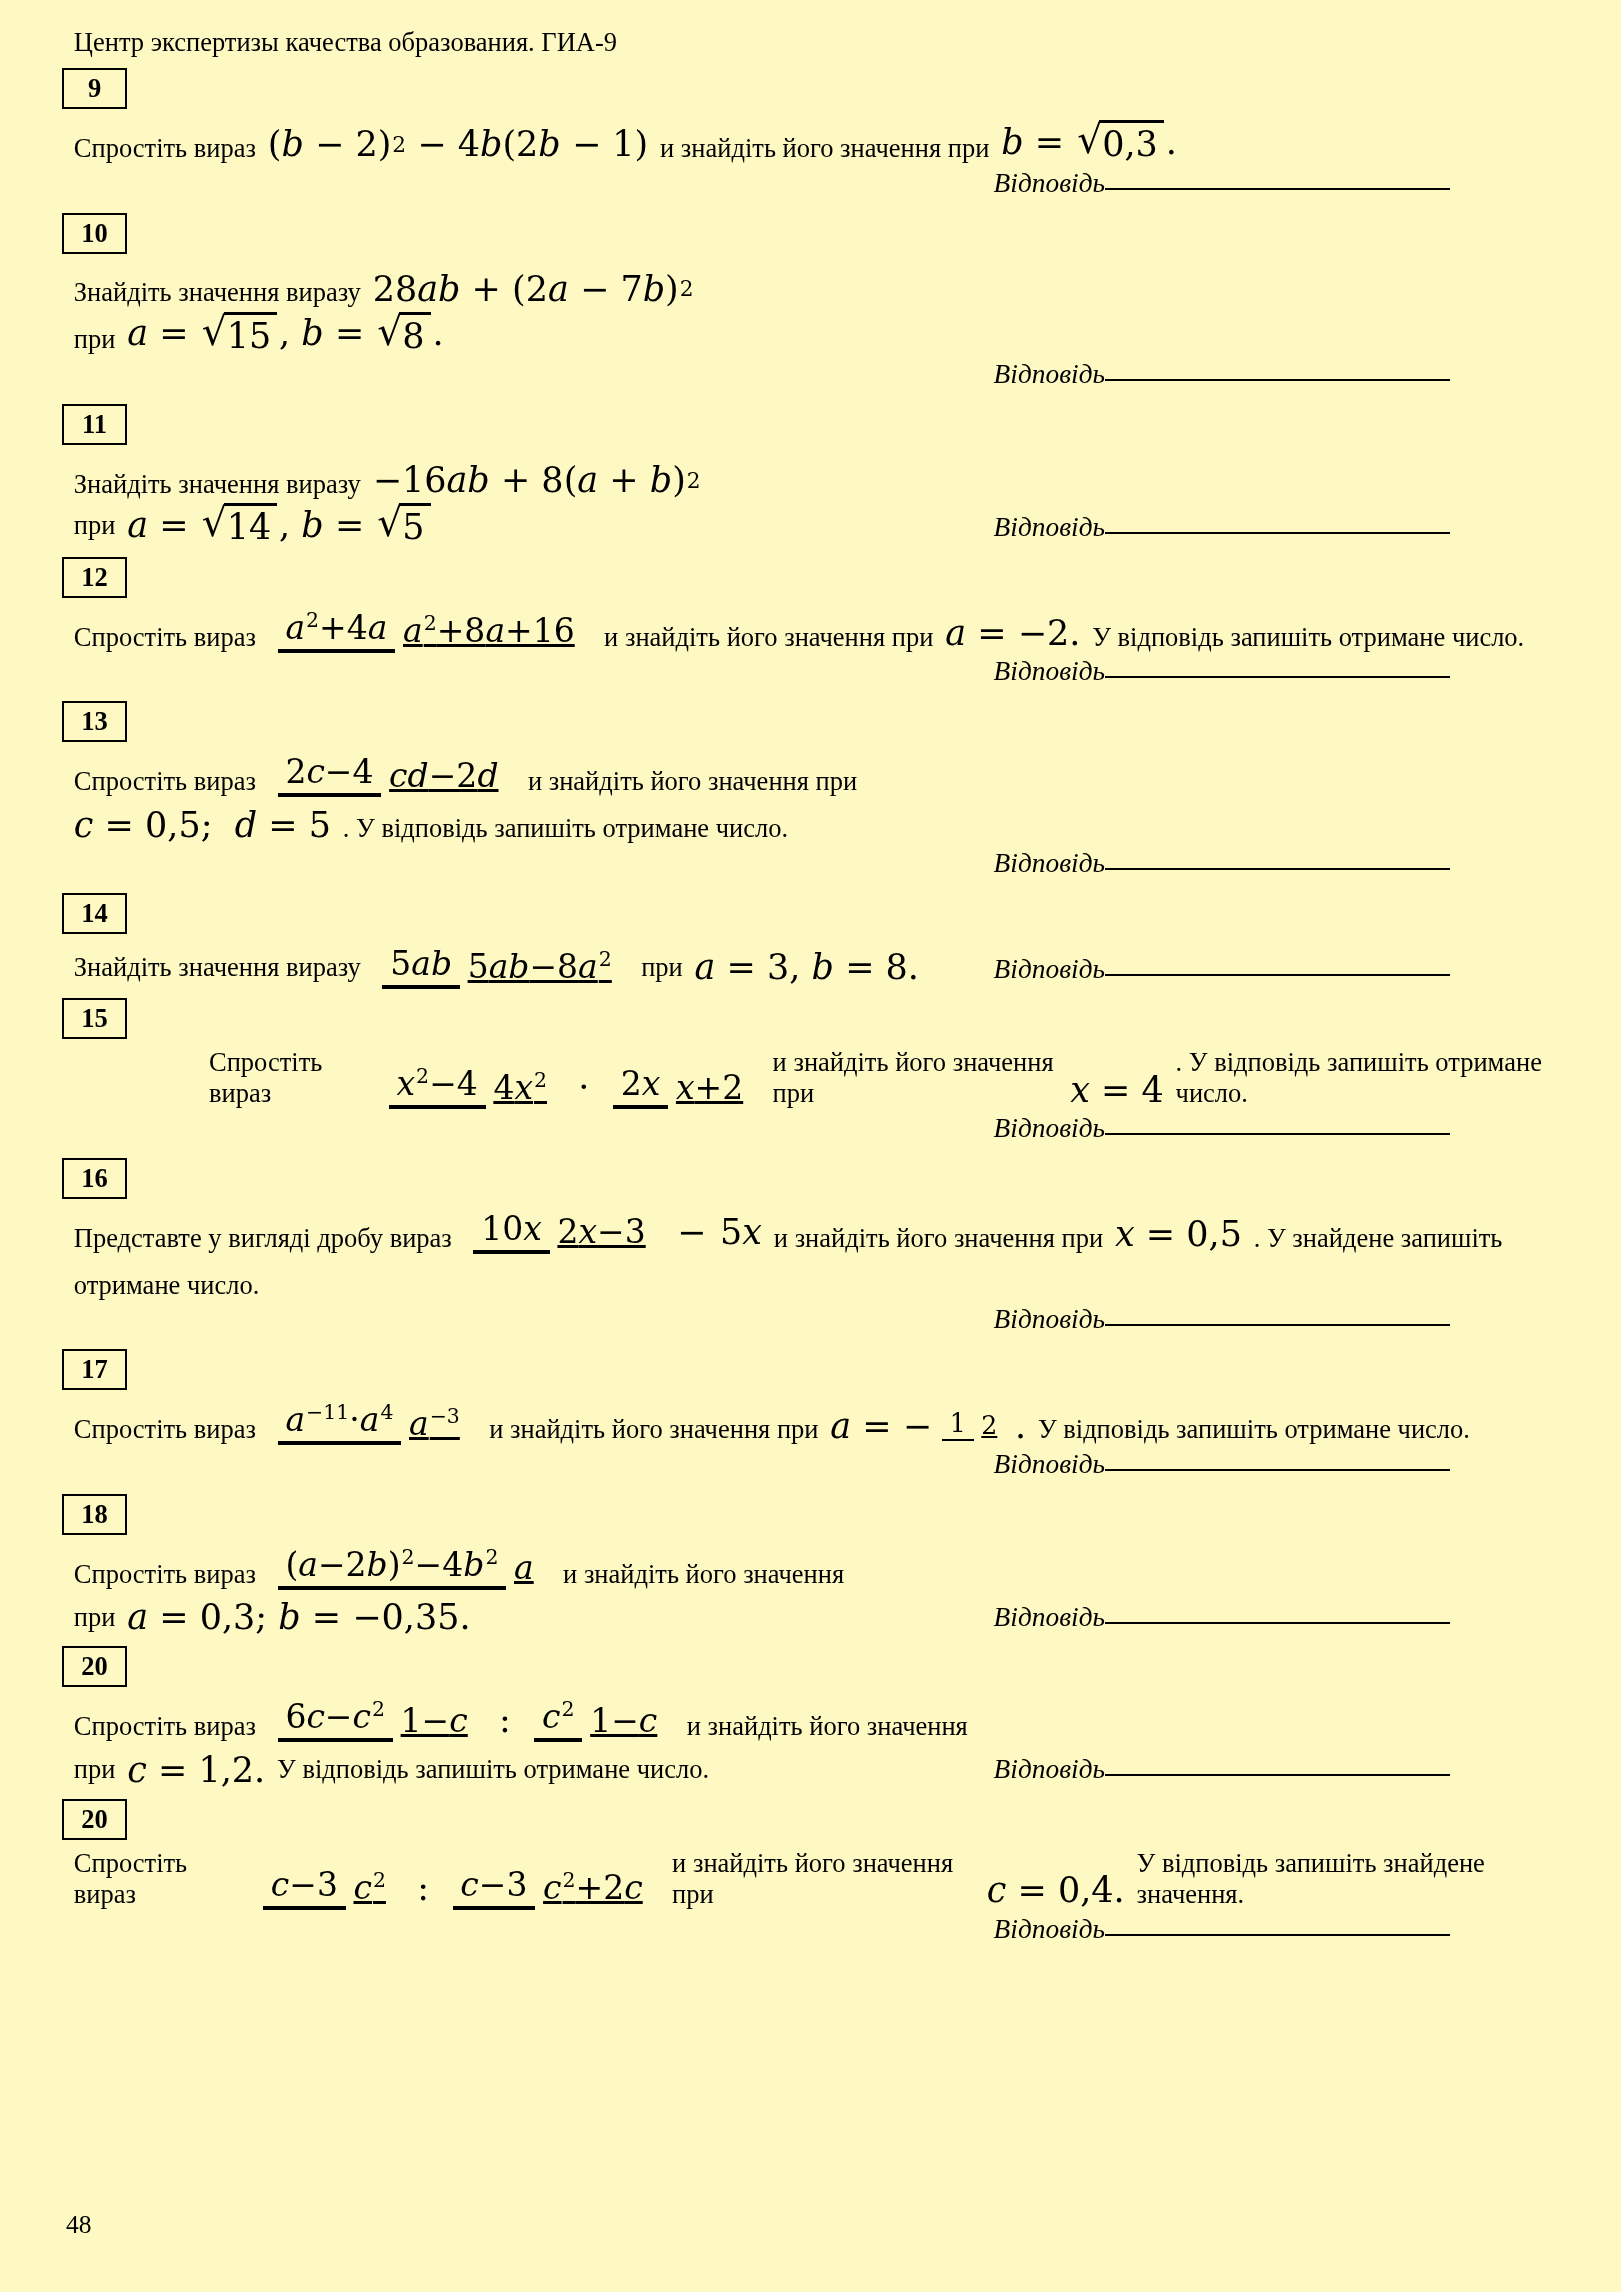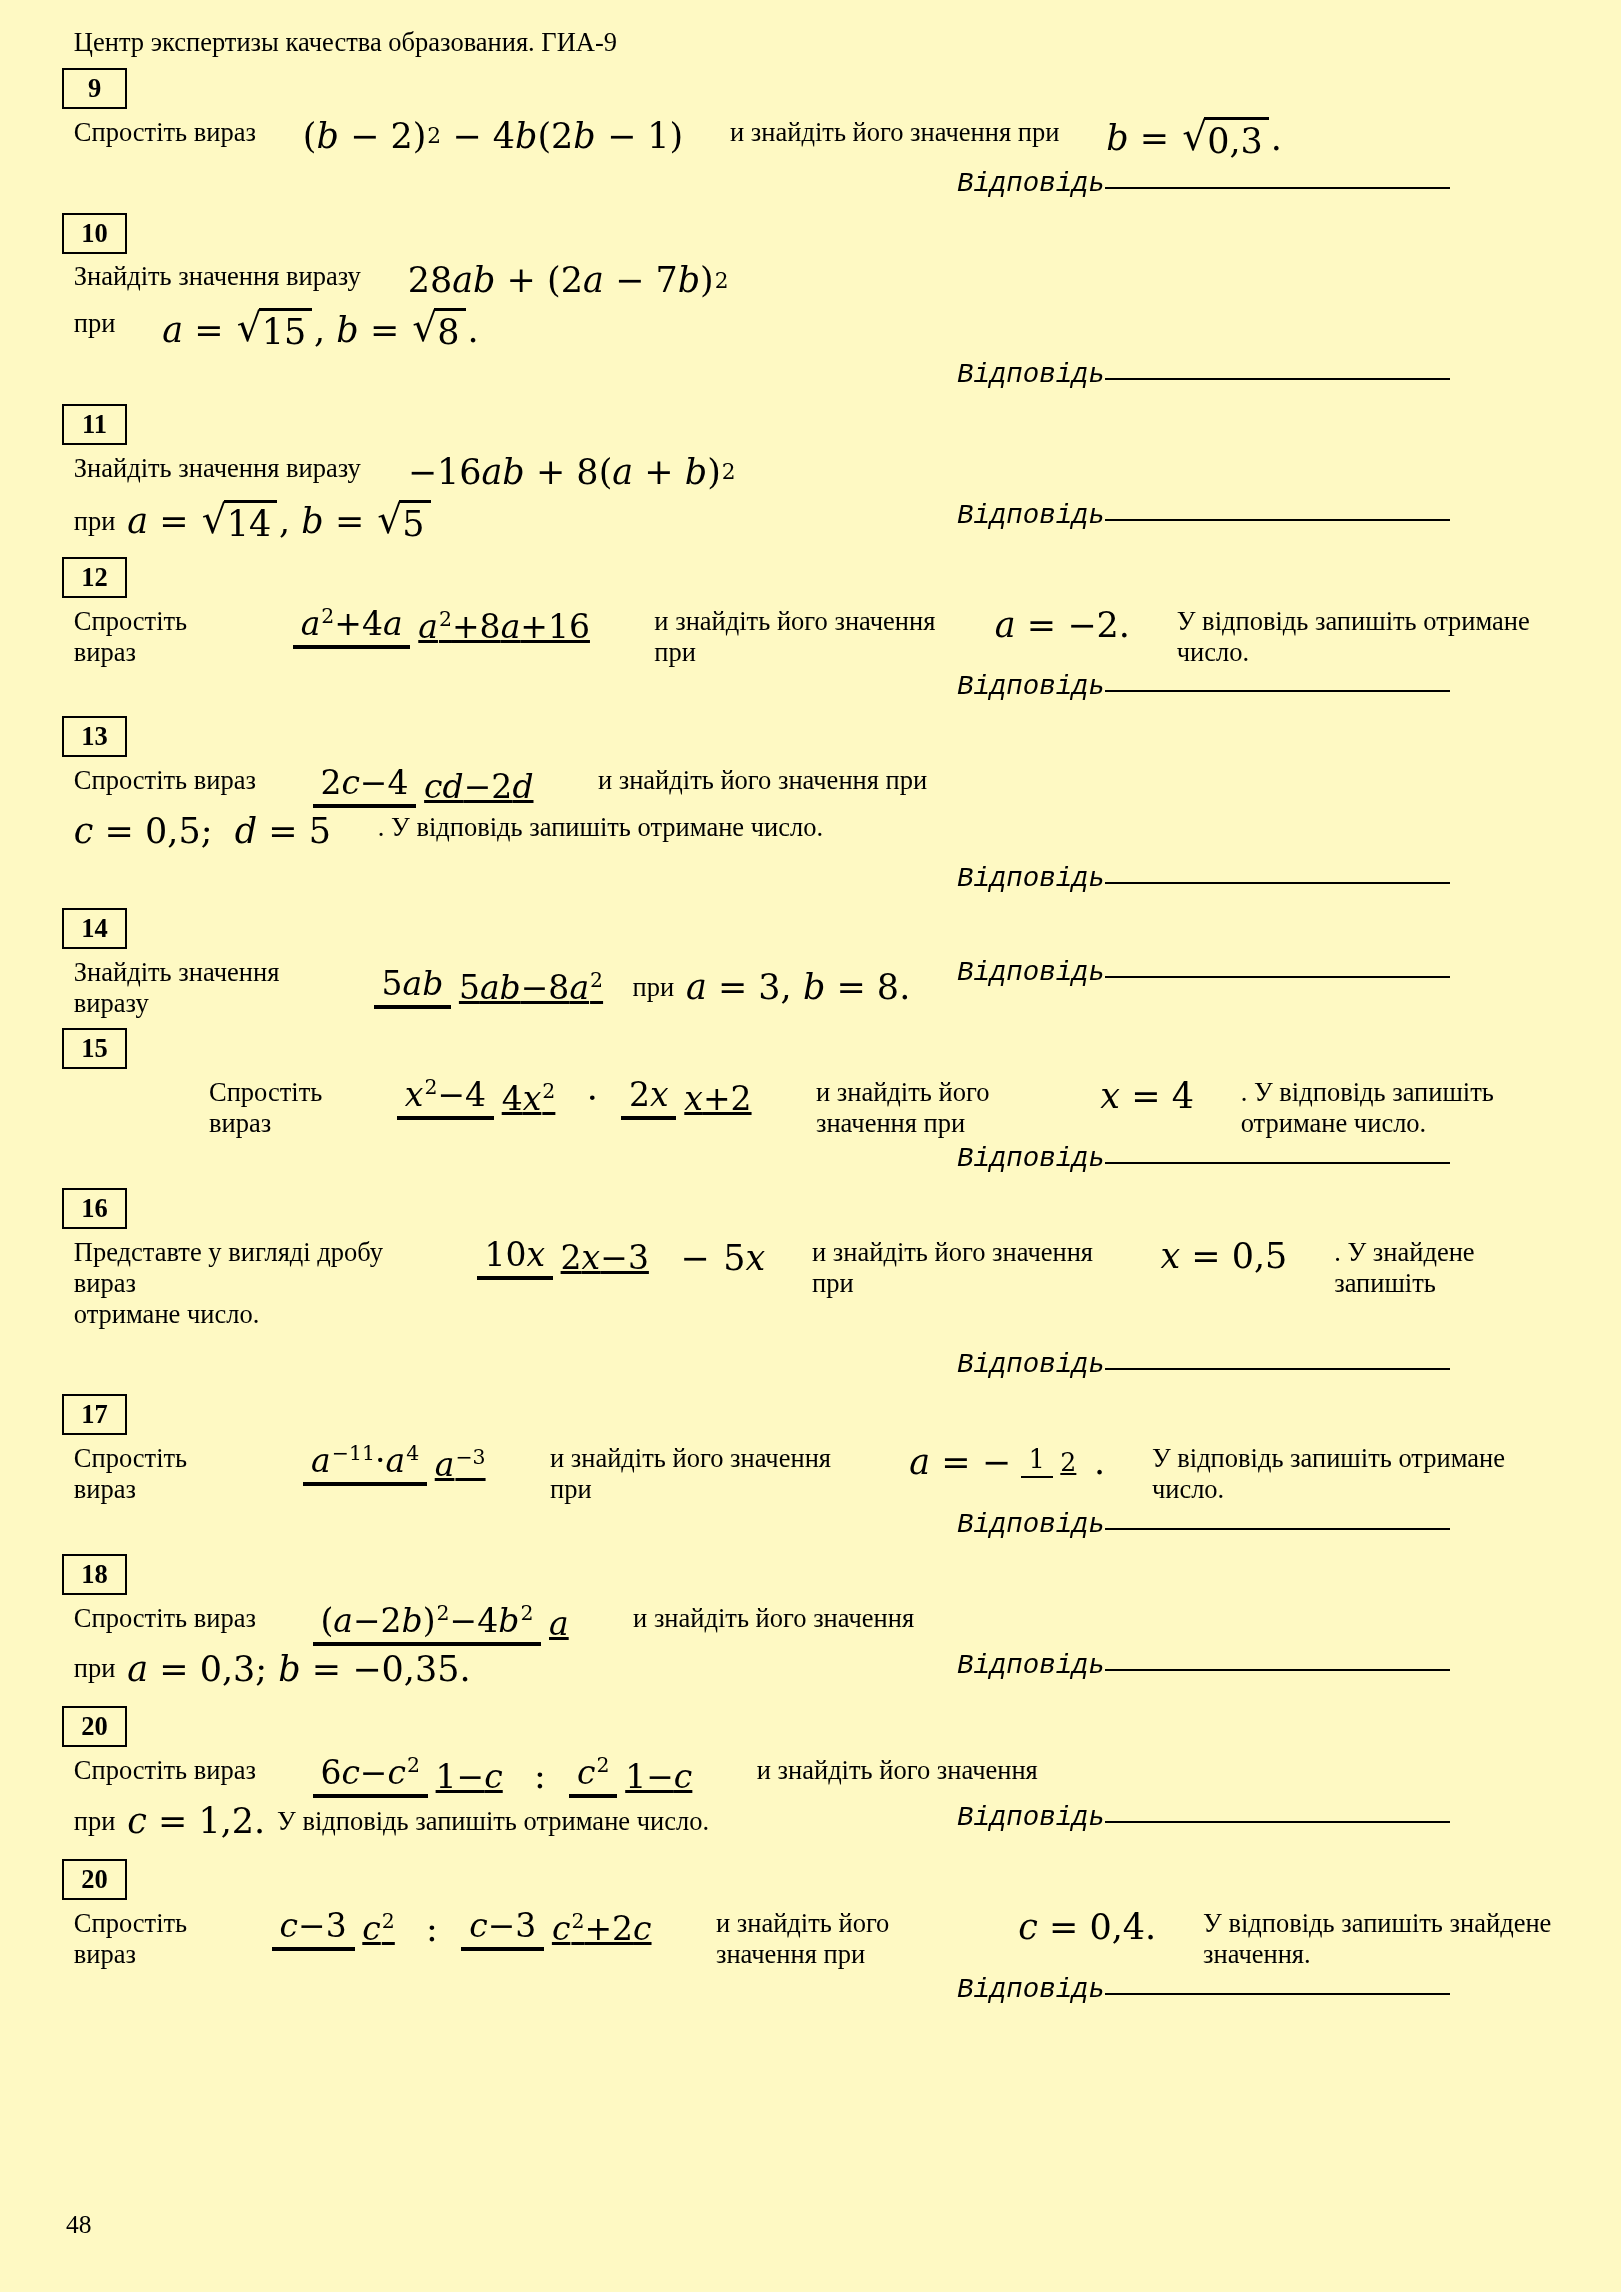--- a/index.html
+++ b/index.html
@@ -19,21 +19,21 @@
   .problem { margin-bottom:2px; }
   .qnum {
     width:65px; height:41px;
     border:2.9px solid #000;
     display:flex; align-items:center; justify-content:center;
     font-weight:bold; font-size:26.5px;
     margin:9.8px 0 7.8px 0;
     box-sizing:border-box;
   }
 
-  .row { display:flex; align-items:flex-start; padding-left:11.8px; min-height:47px;gap:35px; }
+  .row { display:flex; align-items:flex-end; padding-left:11.8px; min-height:47px; }
   .row.indent { padding-left:147px; }
   .row.between { justify-content:space-between; padding-right:112px; }
   .lead { font-size:26.5px; white-space:pre-wrap; }
   .tail { font-size:26.5px; white-space:pre-wrap; }
   .grp { display:flex; align-items:center; }
 
   .math { font-size:35px; font-family:"DejaVu Serif", serif; display:inline-flex; align-items:center; margin:0 11.8px; line-height:1.1; white-space:pre; }
   .math i { font-style:italic; }
   sup.msup { font-size:0.62em; line-height:0; vertical-align:super; margin-left:1px; }
   .mop { margin:0 13.7px; }
@@ -42,21 +42,21 @@
   .mfrac { display:inline-flex; flex-direction:row; align-items:center; margin:0 9.8px; font-size:33px; line-height:1.12; }
   .mnum { border-bottom:4.9px solid #000; padding:0 7.8px 2px 7.8px; white-space:pre; }
   .mden { padding:1px 7.8px 0 7.8px; white-space:pre;text-decoration:underline; }
   .small-frac .mfrac { font-size:0.72em; line-height:1.05; }
   .small-frac .mnum { border-bottom-width:2.9px; }
 
   .msqrt { display:inline-flex; align-items:stretch; margin:0 2px; }
   .rad { font-size:1.12em; line-height:1; align-self:flex-start; margin-right:-2.9px; }
   .rdc { border-top:3.9px solid #000; padding:2px 5.9px 0 2.9px; white-space:pre; }
 
-  .ans { display:flex; justify-content:flex-end; align-items:baseline; padding-right:112px; margin:3.9px 0 2px 0; min-height:35px;font-family:Liberation Mono, monospace; }
+  .ans { display:flex; justify-content:flex-end; align-items:baseline; padding-right:112px; margin:3.9px 0 2px 0; min-height:35px; }
   .ans-inline { margin:0; padding-right:0; }
   .ans-label { font-style:italic; font-size:27.4px; }
   .ans-line { display:inline-block; width:345px; height:2px; border-bottom:2px solid #000; transform:translateY(-2px); }
 
   .pageno { position:absolute; left:66px; top:2210px; font-size:25.5px; }
 </style>
 </head>
 <body>
 
 <div class="page">

